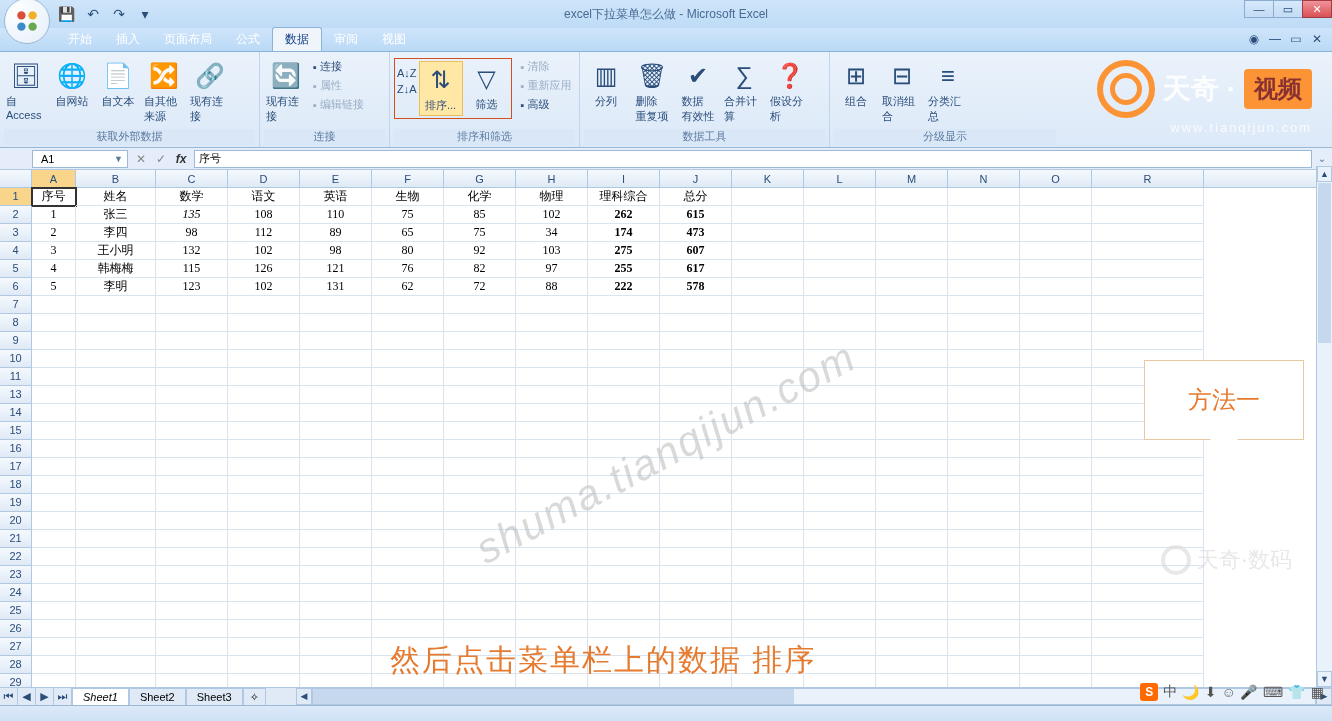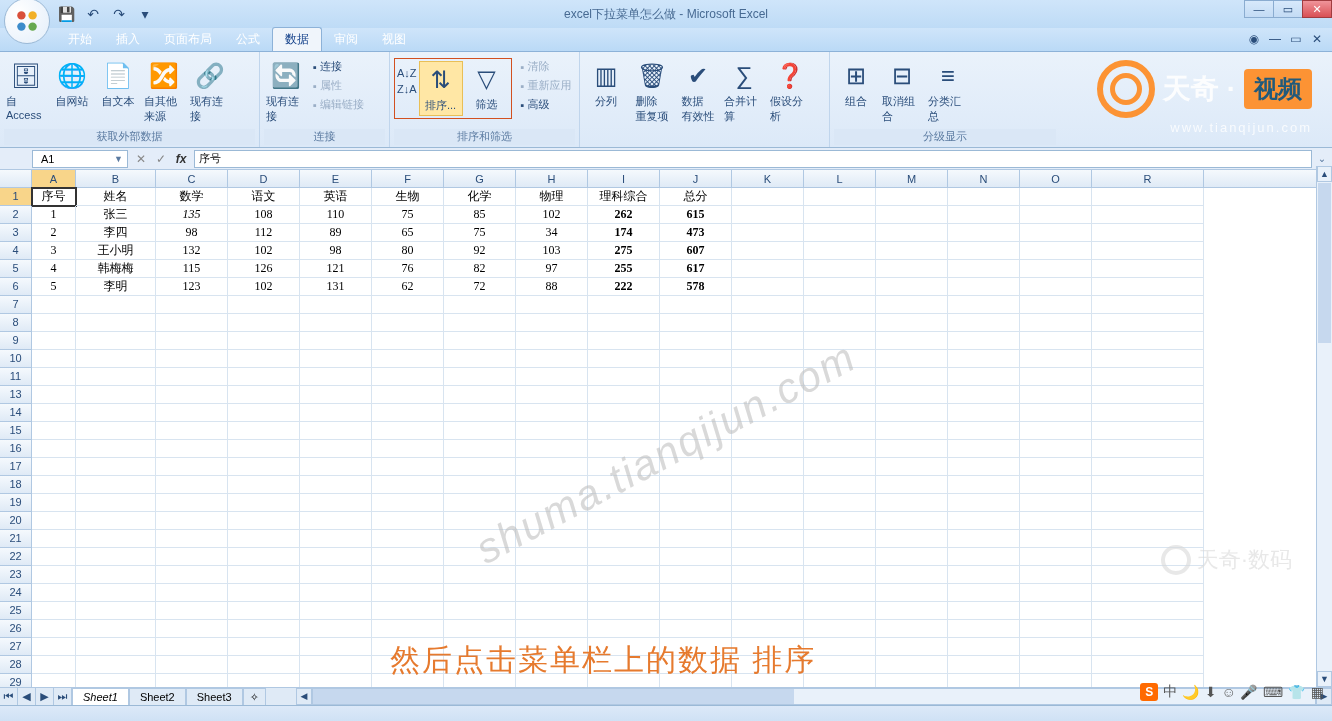--- a/index.html
+++ b/index.html
@@ -33,21 +33,21 @@
 .small-row { display:flex;flex-direction:column;gap:2px;justify-content:center; }
 .small-btn { display:flex;align-items:center;gap:3px;font-size:11px;color:#2a4d7a;padding:1px 3px; }
 .small-btn.disabled { color:#9aaec6; }
 .sort-hl { border:1px solid #d25020; padding:2px; display:flex; gap:2px; align-items:flex-start; }
 .sort-asc-desc { display:flex;flex-direction:column;gap:4px;padding-top:6px; }
 .sort-asc-desc span{font-size:11px;color:#2a4d7a;}
 .watermark-logo { position:absolute; right:20px; top:60px; display:flex; align-items:center; gap:8px; opacity:0.9; }
 .wm-circle { width:58px;height:58px;border-radius:50%;border:6px solid #ff8a1f;display:flex;align-items:center;justify-content:center; }
 .wm-circle::after{content:"";width:22px;height:22px;border:5px solid #ff8a1f;border-radius:50%;}
 .wm-text { color:#fff;font-size:28px;font-weight:bold; }
-.wm-badge { background:#ff8a1f;color:#0c4a6e;padding:4px 10px;font-size:24px;font-weight:bold;border-radius:4px; }
+.wm-badge { background:#ff8a1f;color:#7f1d1d;padding:4px 10px;font-size:24px;font-weight:bold;border-radius:4px; }
 .wm-url { position:absolute;right:20px;top:120px;color:rgba(255,255,255,.8);font-size:13px;letter-spacing:2px; }
 
 
 .fbar { height: 22px; background: #e4edf9; border-bottom: 1px solid #b0c8e2; display: flex; align-items: center; }
 .namebox { width: 96px; margin-left:32px; height: 18px; background: #fff; border: 1px solid #9bb9d6; font-size: 11px; padding-left: 8px; display:flex;align-items:center;justify-content:space-between;color:#000; }
 .namebox .dd{font-size:9px;color:#5a7aa0;padding-right:4px;}
 .fbar-btns { display:flex;gap:2px;margin:0 4px;align-items:center; }
 .fbar-btns span{width:18px;font-size:12px;color:#888;text-align:center;}
 .fbar-btns span.fx{font-style:italic;color:#333;font-weight:bold;}
 .formula-input { flex:1;height:18px;background:#fff;border:1px solid #9bb9d6;font-size:11px;padding-left:4px;display:flex;align-items:center; }
@@ -230,20 +230,21 @@
         </div>
         <div class="big-btn">
           <div class="icn">∑</div>
           <span style="white-space:pre-line">合并计算</span>
         </div>
         <div class="big-btn">
           <div class="icn">❓</div>
           <span style="white-space:pre-line">假设分析</span>
         </div>
       </div>
+    <div class="group-label">数据工具</div>
   </div>
   <div class="group" style="width:230px;border-right:none">
     <div class="group-body" id="grp5body">
         <div class="big-btn">
           <div class="icn">⊞</div>
           <span>组合</span>
         </div>
         <div class="big-btn">
           <div class="icn">⊟</div>
           <span>取消组合</span>
@@ -836,20 +837,21 @@
       </div>
     </div>
 
   <div class="wm-diag">shuma.tianqijun.com</div>
   <div class="wm-logo2">
       <div class="c"></div>
       <span>天奇·数码</span>
     </div>
 
   <div class="sidepanel">
+    <div class="head">方法一</div>
   </div>
 
   <div class="instruction">然后点击菜单栏上的数据 排序</div>
 </div>
 
 <div class="vscroll">
   <div class="arr">▲</div>
   <div class="thumb"></div>
   <div class="arr" style="position:absolute;bottom:0;left:0;right:0">▼</div>
 </div>

